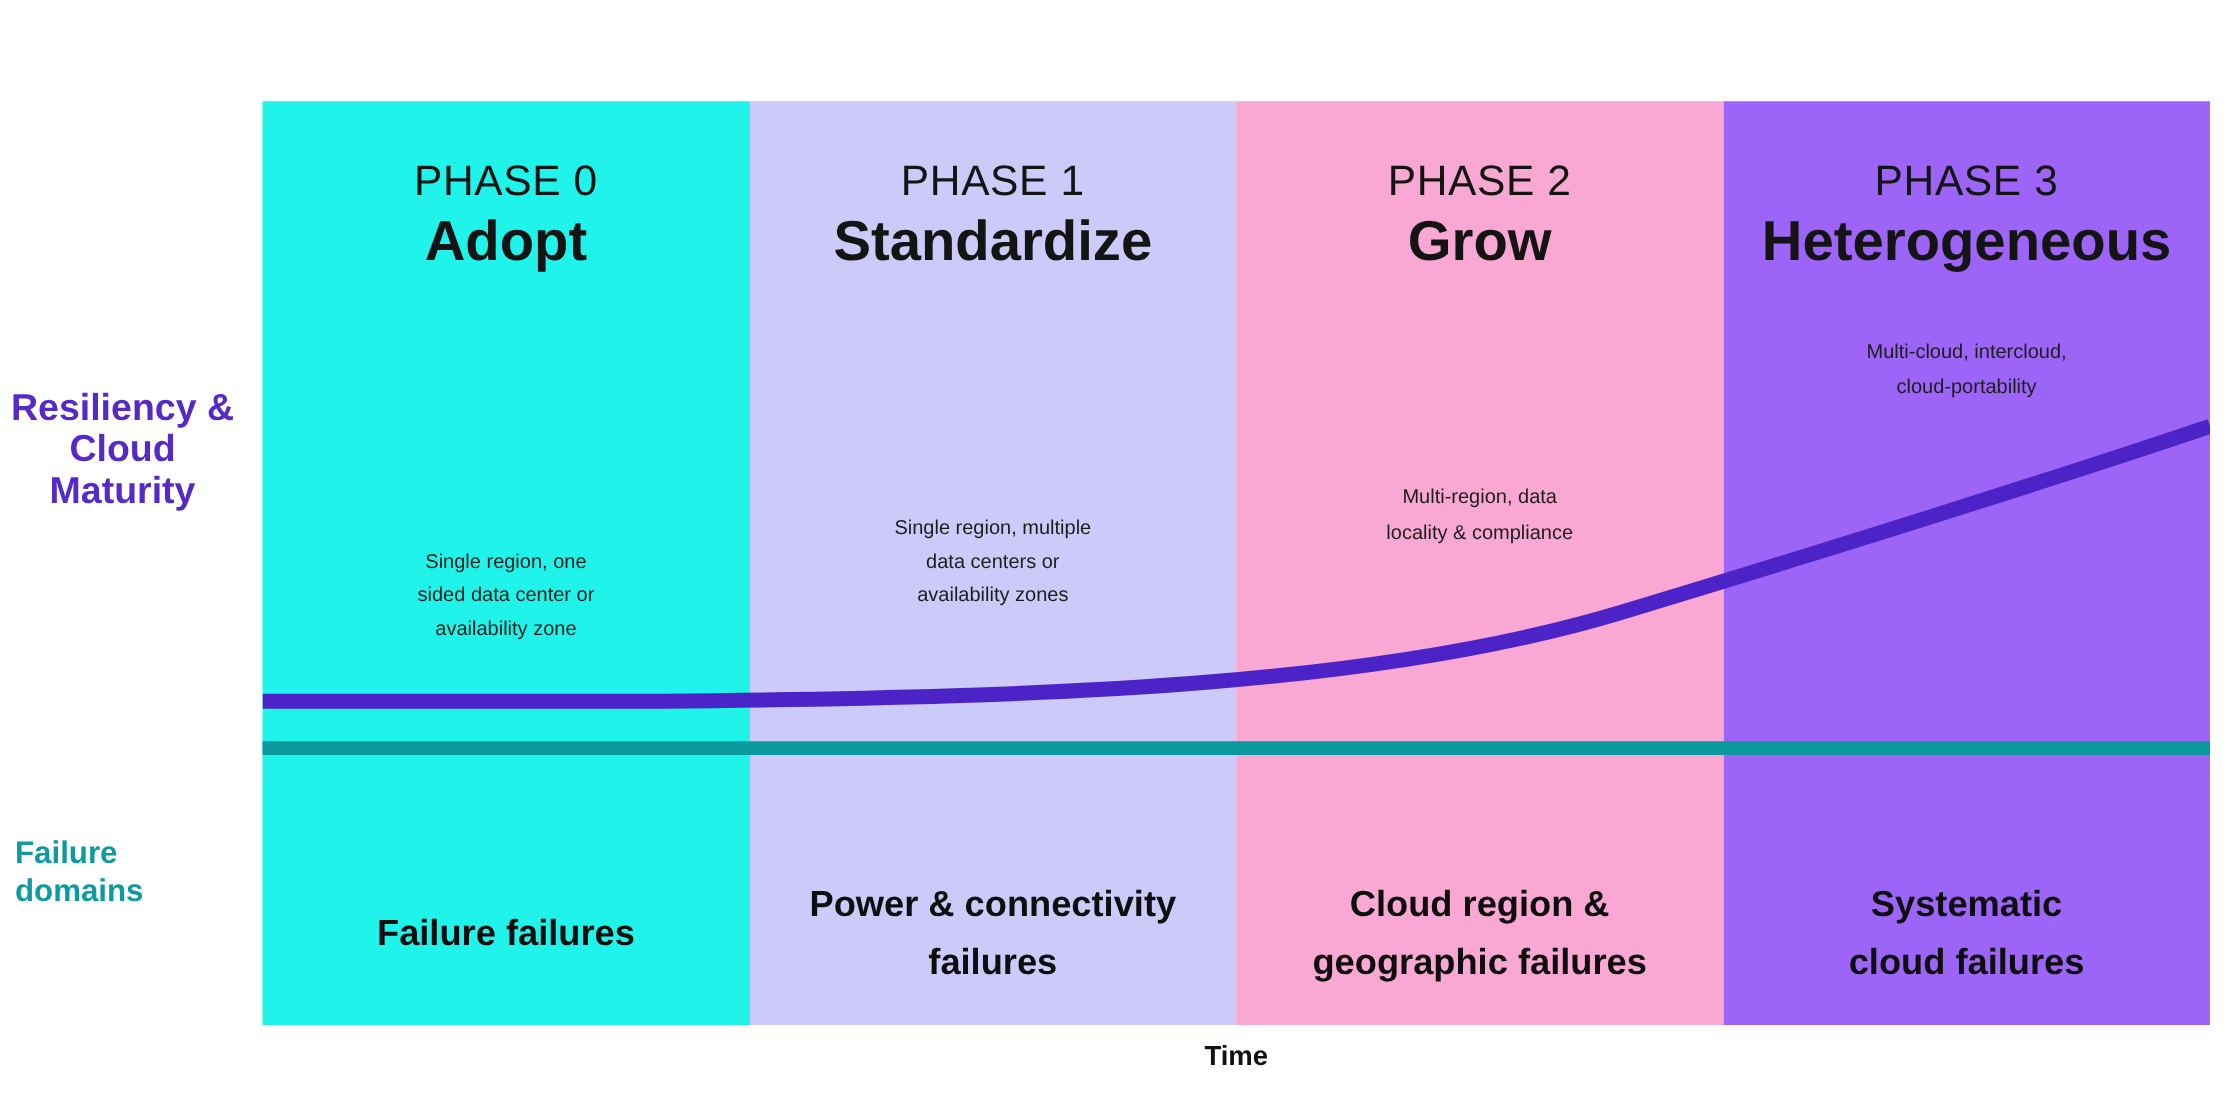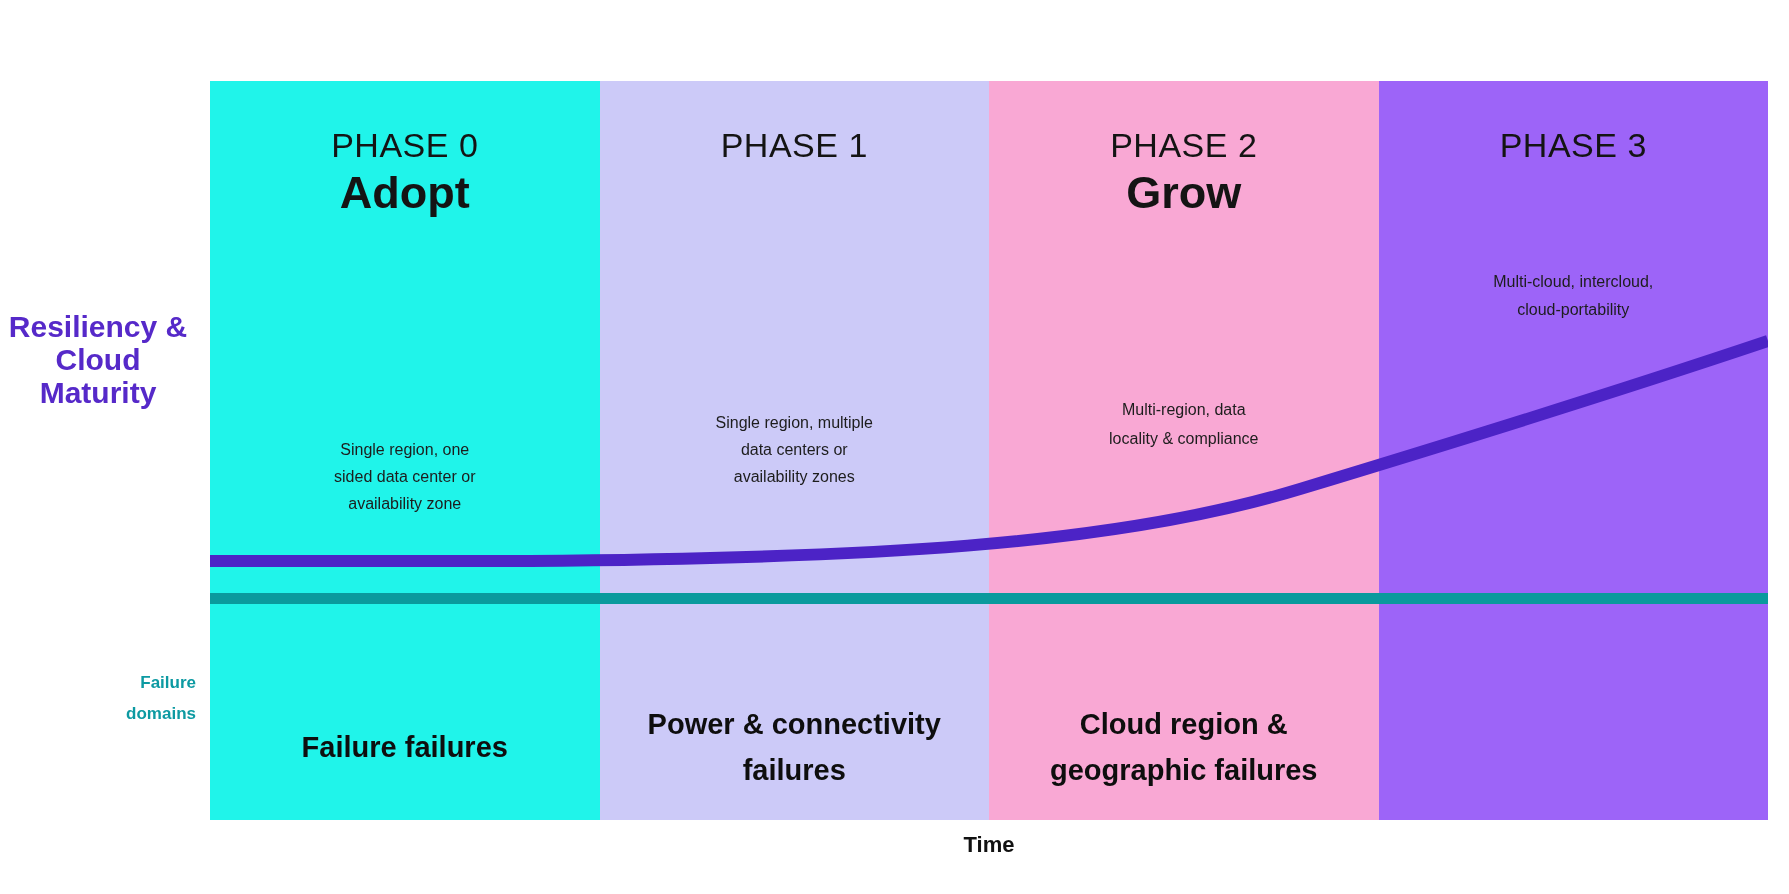--- a/index.html
+++ b/index.html
@@ -22,41 +22,41 @@
   }
   .phase-label{font-size:34px;line-height:44px;font-weight:500;letter-spacing:.5px;}
   .phase-name{font-size:45px;line-height:52px;font-weight:700;}
 
   .phase-desc{
     position:absolute;left:6px;width:calc(100% - 12px);
     text-align:center;font-size:16px;line-height:27px;color:#1d1d1d;
   }
   .phase-col:nth-child(1) .phase-desc{top:355px;}
   .phase-col:nth-child(2) .phase-desc{top:328px;}
-  .phase-col:nth-child(3) .phase-desc{top:314px;line-height:29px;}
+  .phase-col:nth-child(3) .phase-desc{top:302px;line-height:29px;}
   .phase-col:nth-child(4) .phase-desc{top:187px;line-height:28px;}
 
   .failure-cell{
     position:absolute;left:0;top:616px;width:100%;height:100px;
     display:flex;align-items:center;justify-content:center;
     text-align:center;font-weight:700;font-size:29px;line-height:46px;color:#0e0e0e;
   }
 
   
   #maturity-curve-svg{position:absolute;left:0;top:0;width:1558px;height:739px;pointer-events:none;}
   #failure-divider{position:absolute;left:0;top:512px;width:100%;height:11px;}
 
   
   #maturity-axis-label{
     position:absolute;left:0;top:310px;width:196px;text-align:center;
     font-size:30px;line-height:33px;font-weight:600;
   }
   #failure-axis-label{
-    position:absolute;left:0;top:667px;width:196px;text-align:right;
-    font-size:17px;line-height:31px;font-weight:600;
+    position:absolute;left:0;top:667px;width:196px;text-align:left;
+    font-size:25px;line-height:31px;font-weight:600;padding-left:12px;
   }
 
   
   #time-label{
     position:absolute;left:210px;top:832px;width:1558px;text-align:center;
     font-size:22px;font-weight:600;color:#111111;
   }
 </style>
 </head>
 <body>
@@ -77,20 +77,21 @@
     </div>
     <div class="phase-desc pre">Single region, one
 sided data center or
 availability zone</div>
     <div class="failure-cell pre">Failure failures</div>
   </div>
 
   <div class="phase-col" style="background: rgb(204, 202, 248);">
     <div class="col-header">
       <div class="phase-label">PHASE 1</div>
+      <div class="phase-name">Standardize</div>
     </div>
     <div class="phase-desc pre">Single region, multiple
 data centers or
 availability zones</div>
     <div class="failure-cell pre">Power &amp; connectivity
 failures</div>
   </div>
 
   <div class="phase-col" style="background: #f9a8d4;">
     <div class="col-header">
@@ -99,23 +100,26 @@
     </div>
     <div class="phase-desc pre">Multi-region, data
 locality &amp; compliance</div>
     <div class="failure-cell pre">Cloud region &amp;
 geographic failures</div>
   </div>
 
   <div class="phase-col" style="background: rgb(157, 100, 248);">
     <div class="col-header">
       <div class="phase-label">PHASE 3</div>
+      <div class="phase-name">Heterogeneous</div>
     </div>
     <div class="phase-desc pre">Multi-cloud, intercloud,
 cloud-portability</div>
+    <div class="failure-cell pre">Systematic
+cloud failures</div>
   </div>
 
   <div id="failure-divider" style="background: rgb(10, 154, 157);"></div>
 
   <svg id="maturity-curve-svg" viewBox="0 0 1558 739">
     <path d="M 0 480 L 320 480 C 650 477 900 466 1090 408 C 1255 358 1430 303 1558 260" fill="none" stroke-width="12" stroke-linecap="butt" stroke="#4c23c6"></path>
   </svg>
 </div>
 
 <div id="time-label">Time</div>

